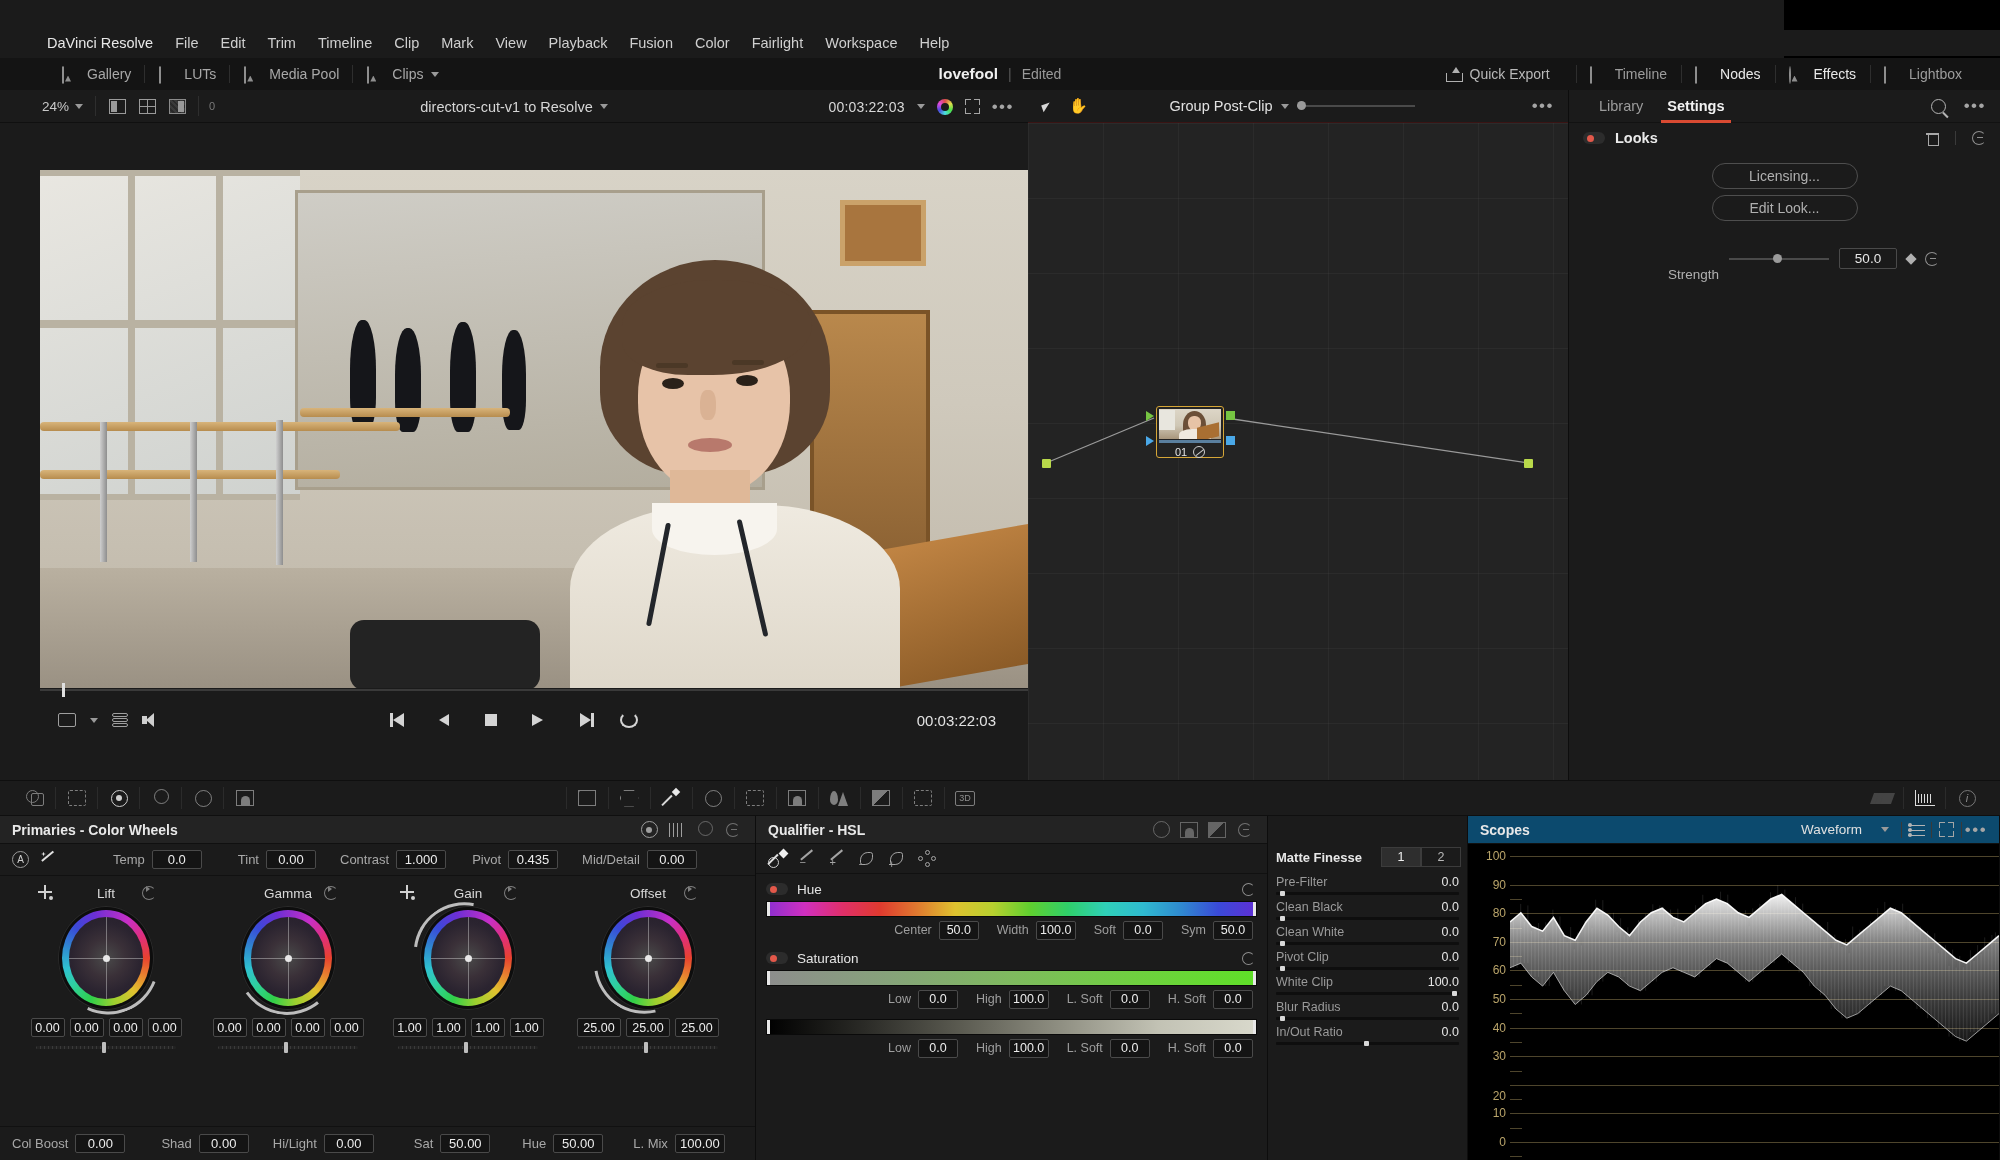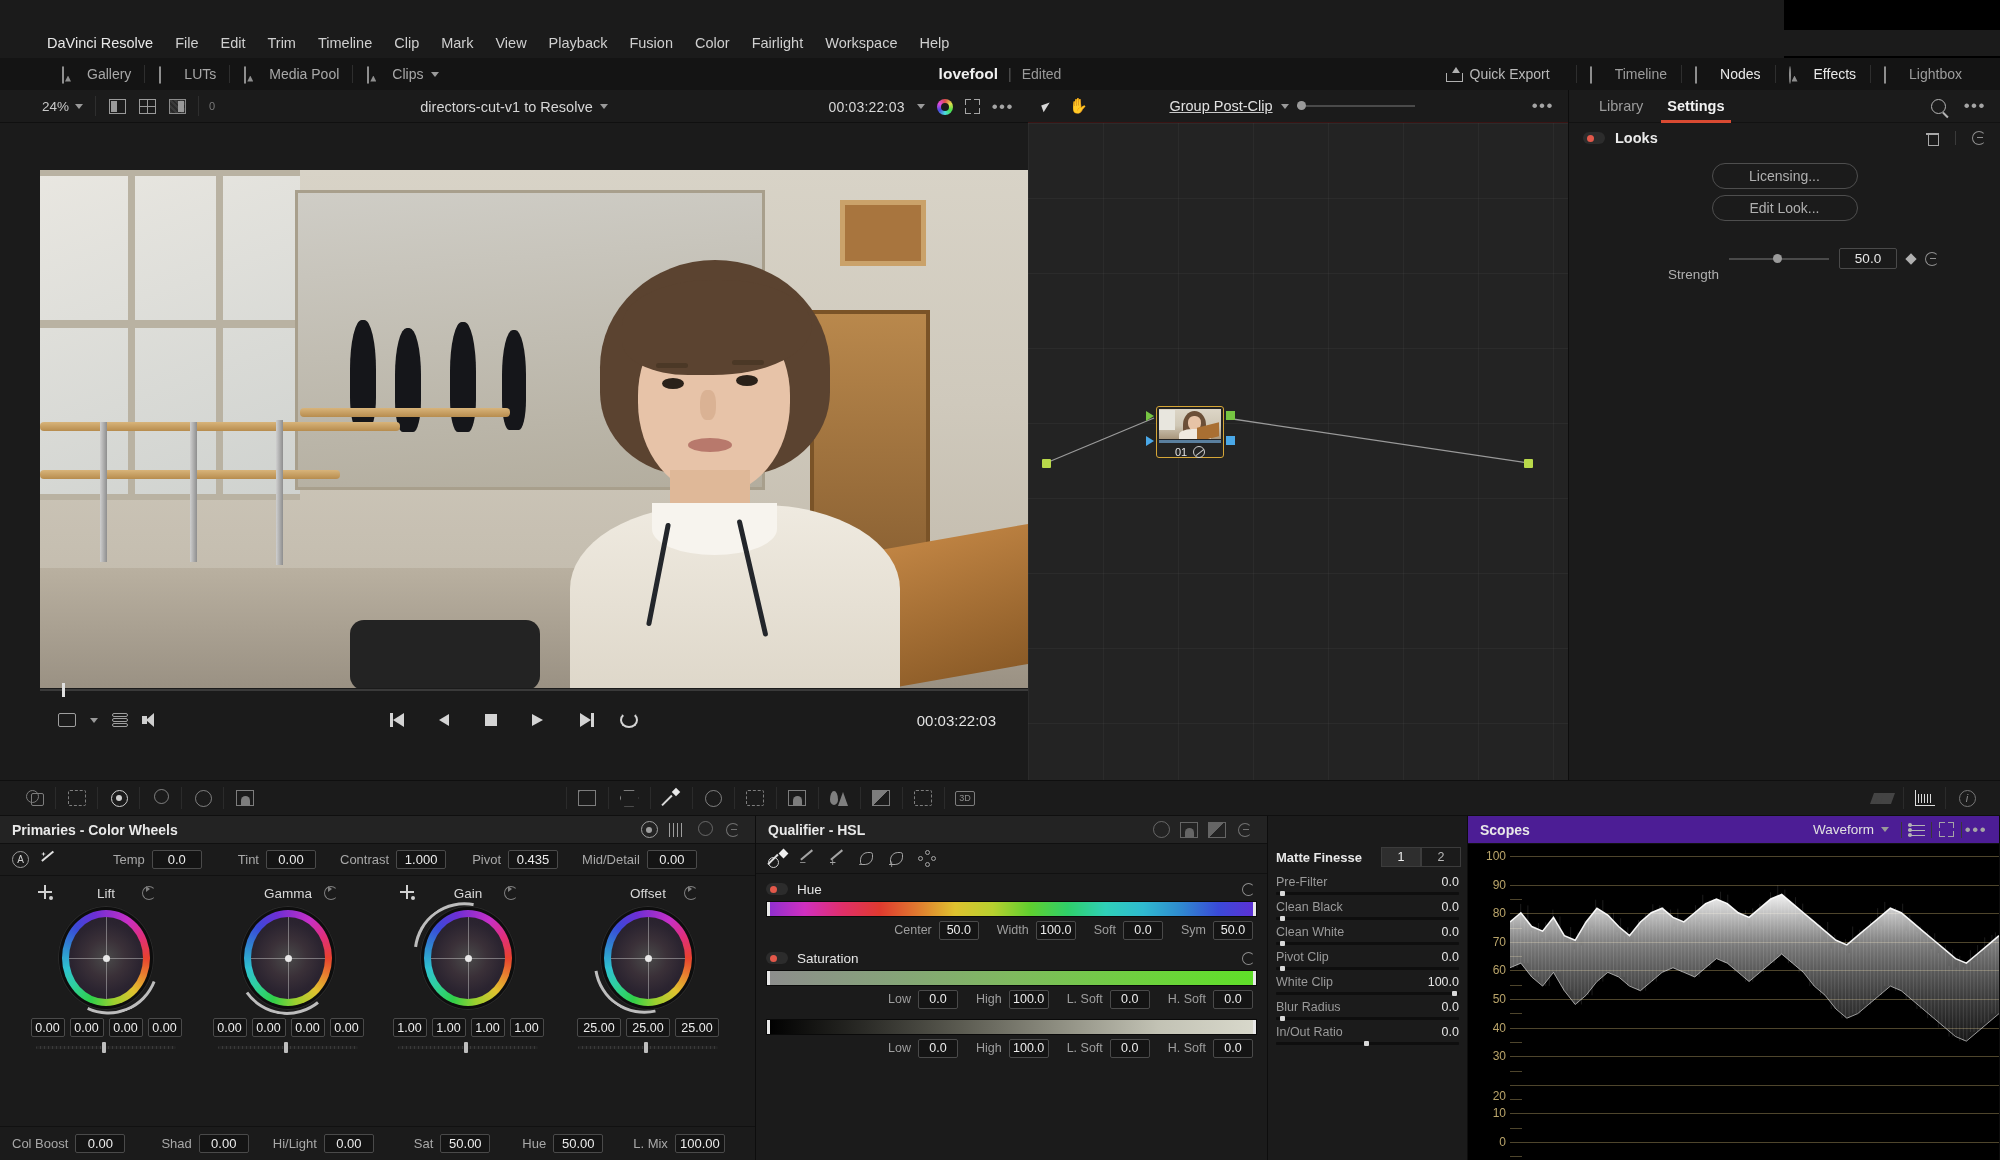--- a/index.html
+++ b/index.html
@@ -171,21 +171,21 @@
   .tp-loop{width:18px;height:16px;border:2px solid #d4d4d4;border-radius:50%;border-top-color:transparent;}
   .tc-bottom{position:absolute;right:32px;font-size:15px;color:#e2e2e2;}
 
   
   .node-col{ position:absolute; left:1028px; top:90px; width:540px; height:690px; background:#1b1b1b;}
   .node-head{ height:33px; display:flex;align-items:center;position:relative;border-bottom:1px solid #3a1414;}
   .nh-left{display:flex;align-items:center;gap:4px;padding-left:8px;}
   .nh-ic{width:26px;height:24px;display:flex;align-items:center;justify-content:center;}
   .ic-arrowsel{width:0;height:0;border-left:9px solid #d8d8d8;border-bottom:7px solid transparent;border-right:5px solid transparent;transform:rotate(-20deg);}
   .ic-hand{font-size:15px;color:#c8c8c8;}
-  .nh-center{position:absolute;left:0;right:12px;display:flex;align-items:center;justify-content:center;gap:8px;text-decoration:underline;}
+  .nh-center{position:absolute;left:0;right:12px;display:flex;align-items:center;justify-content:center;gap:8px;}
   .nh-title{font-size:14.5px;color:#e2e2e2;}
   .nh-slider{width:118px;height:2px;background:#4a4a4a;position:relative;}
   .nh-knob{position:absolute;left:0;top:-4px;width:9px;height:9px;border-radius:50%;background:#9b9b9b;}
   .nh-right{position:absolute;right:14px;}
   .node-canvas{
     position:relative; height:657px;
     background:#232323;
     background-image:
       linear-gradient(to right, rgba(255,255,255,.035) 1px, transparent 1px),
       linear-gradient(to bottom, rgba(255,255,255,.035) 1px, transparent 1px);
@@ -412,24 +412,24 @@
   .mf-tab.on{background:#2e2e2e;color:#f0f0f0;}
   .mf-item{padding:3px 8px 0 8px;}
   .mf-line{display:flex;align-items:center;justify-content:space-between;height:17px;}
   .mf-lab{font-size:12.5px;color:#9a9a9a;}
   .mf-val{font-size:12.5px;color:#e4e4e4;}
   .mf-track{height:3px;background:#0e0e0e;position:relative;margin-top:2px;border-radius:1px;}
   .mf-knob{position:absolute;top:-1px;width:5px;height:5px;background:#d8d8d8;border-radius:1px;}
 
   
   .p-scope{ flex:1; }
-  .sc-head{height:28px;display:flex;align-items:center;padding-left:12px;background:#4c1d95;position:relative;border-bottom:1px solid #101010;}
+  .sc-head{height:28px;display:flex;align-items:center;padding-left:12px;background:#0c4a6e;position:relative;border-bottom:1px solid #101010;}
   .sc-title{font-size:14px;font-weight:bold;color:#e8e8e8;}
   .sc-right{position:absolute;right:8px;display:flex;align-items:center;gap:0;}
-  .sc-mode{display:flex;align-items:center;gap:7px;font-size:13.5px;color:#e0e0e0;padding-right:12px;}
+  .sc-mode{display:flex;align-items:center;gap:19px;font-size:13.5px;color:#e0e0e0;padding-right:12px;}
   .sc-ic{width:30px;height:26px;display:flex;align-items:center;justify-content:center;position:relative;}
   .sc-ic .vs{position:absolute;left:0;top:5px;bottom:5px;width:1px;background:#3a3a3a;}
   .ic-sliders{width:17px;height:14px;position:relative;}
   .ic-sliders i{position:absolute;left:0;right:0;height:1.4px;background:#b4b4b4;}
   .ic-sliders i::after{content:"";position:absolute;width:4px;height:4px;border-radius:50%;background:#b4b4b4;top:-1.3px;}
 
   .scope-wrap{position:relative;height:316px;background:#000;overflow:hidden;}
   .sc-axis{position:absolute;left:0;top:0;bottom:0;width:42px;}
   .sc-tick{position:absolute;right:4px;font-size:12px;color:#b9a46a;transform:translateY(-50%);}
   .sc-grid{position:absolute;left:42px;right:0;top:0;bottom:0;}

